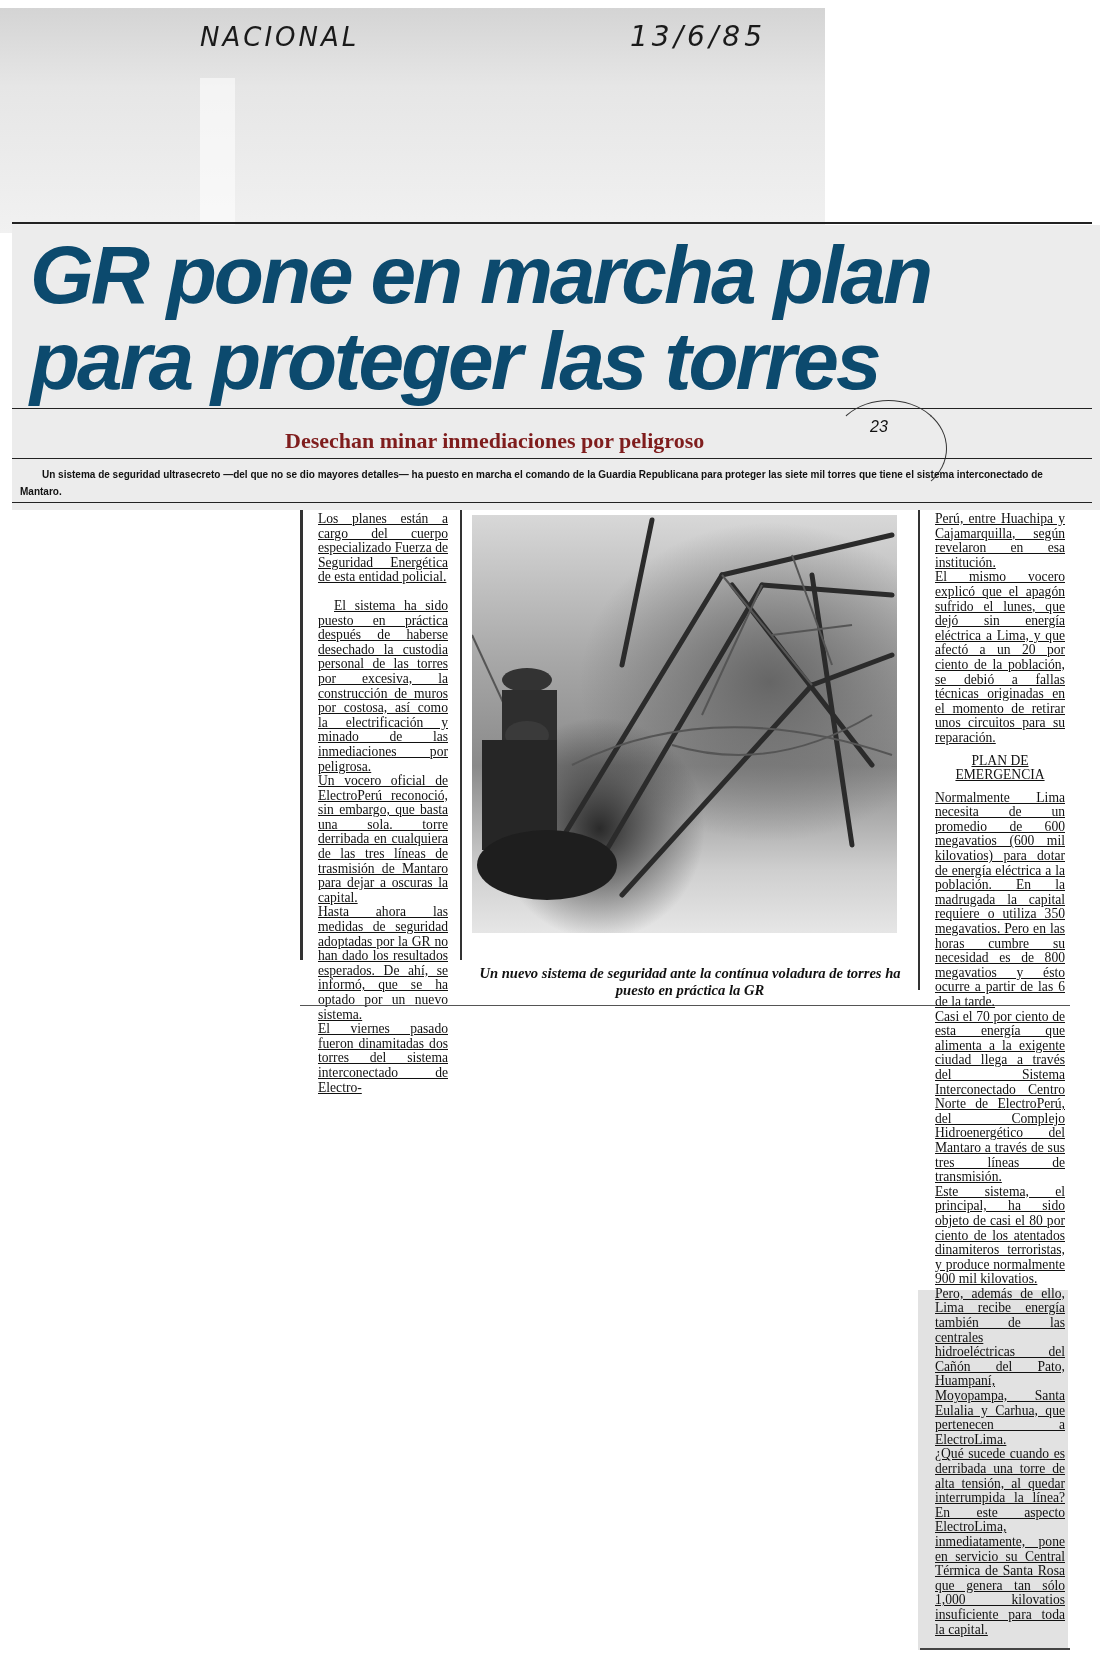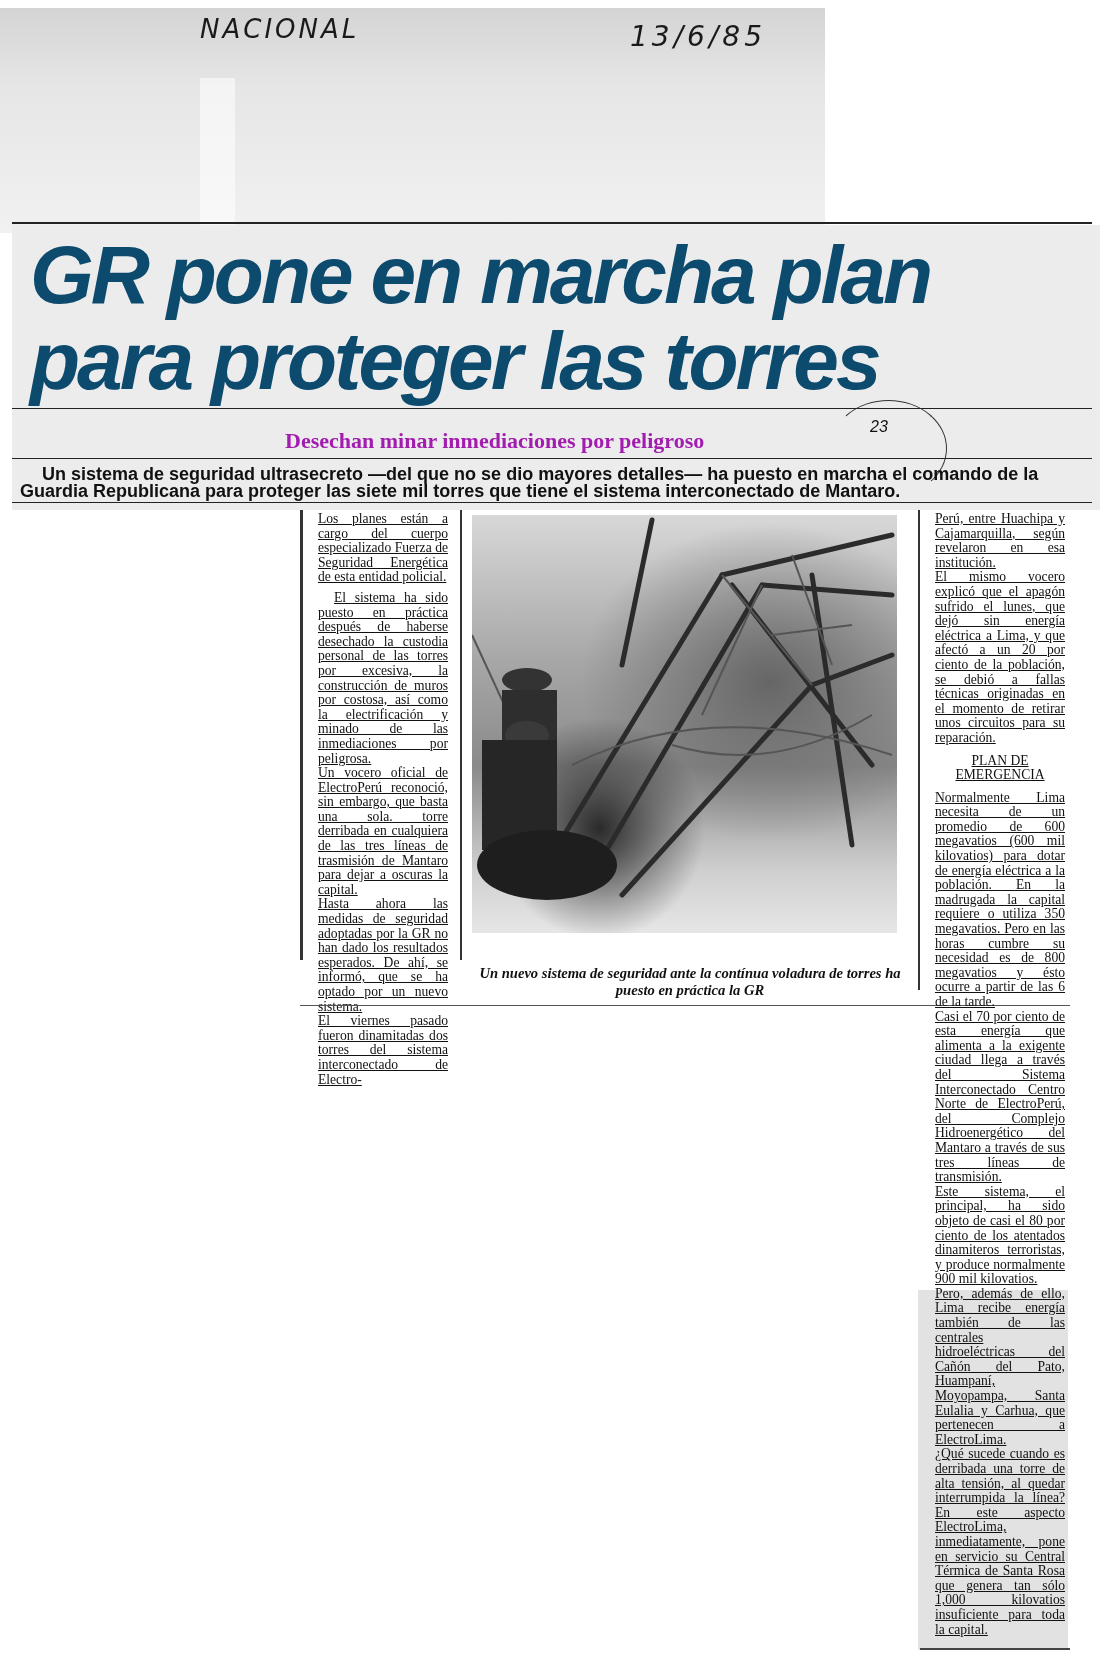--- a/index.html
+++ b/index.html
@@ -4,54 +4,54 @@
 <style>
   html, body { margin: 0; padding: 0; background: #ffffff; }
   body { width: 1100px; height: 1653px; position: relative; overflow: hidden; font-family: "DejaVu Serif", serif; color: #111; }
 
   .top-paper {
     position: absolute; left: 0; top: 8px; width: 825px; height: 225px;
     background: linear-gradient(180deg, #d4d4d4 0%, #e6e6e6 35%, #f1f1f1 100%);
   }
   .top-paper .fold { position:absolute; left: 200px; top: 70px; width: 35px; height: 160px; background: rgba(255,255,255,0.55); }
   .handwritten { position: absolute; font-family: "DejaVu Sans", sans-serif; font-style: italic; color: #1a1a1a; letter-spacing: 3px; }
-  .hw-source { left: 200px; top: 14px; font-size: 26px; }
+  .hw-source { left: 200px; top: 22px; font-size: 26px; }
   .hw-date { left: 630px; top: 20px; font-size: 28px; letter-spacing: 4px; }
 
   .clip {
     position: absolute; left: 12px; top: 225px; width: 1088px; height: 285px;
     background: #ececec;
   }
   .headline {
     position: absolute; left: 30px; top: 232px; width: 1060px;
     font-family: "Liberation Sans", sans-serif; font-weight: bold; font-style: italic;
     font-size: 82px; line-height: 86px; letter-spacing: -3px; color: #0c4a6e;
   }
   .rule { position: absolute; height: 2px; background: #222; }
   .subhead {
     position: absolute; left: 285px; top: 428px; font-family: "Liberation Serif", serif;
-    font-weight: bold; font-size: 22px; color: #a21caf;
+    font-weight: bold; font-size: 22px; color: #7f1d1d;
   }
   .circle-num {
     position: absolute; left: 830px; top: 400px; width: 115px; height: 95px;
     border: 1.5px solid #333; border-radius: 50%; border-left-color: transparent; border-bottom-color: transparent;
   }
   .num-23 { position:absolute; left: 870px; top: 418px; font-family: Liberation Sans, sans-serif; font-style: italic; font-size: 16px; }
   .lead {
     position: absolute; left: 20px; top: 466px; width: 1060px;
-    font-family: "Liberation Sans", sans-serif; font-weight: bold; font-size: 18px; line-height: 17px; color: #111;
+    font-family: "Liberation Sans", sans-serif; font-weight: bold; font-size: 10px; line-height: 17px; color: #111;
     text-indent: 22px;
   }
 
   .col {
     position: absolute; font-family: "Liberation Serif", serif; font-size: 13.6px; line-height: 14.6px;
     color: #111; text-align: justify; hyphens: manual; text-decoration: underline;
   }
   .col p { margin: 0; }
-  .col p.indent { text-indent: 16px; margin-top: 6px; }
+  .col p.indent { text-indent: 16px; margin-top: 14px; }
   .col1 { left: 318px; top: 512px; width: 130px; }
   .col-bar { position:absolute; width: 3px; background: #333; }
 
   .photo {
     position: absolute; left: 472px; top: 515px; width: 425px; height: 418px;
     background:
       radial-gradient(ellipse at 30% 75%, #2a2a2a 0%, rgba(40,40,40,0.0) 25%),
       radial-gradient(ellipse at 70% 40%, #666 0%, rgba(100,100,100,0) 45%),
       linear-gradient(180deg, #d8d8d8 0%, #a7a7a7 35%, #8a8a8a 60%, #cfcfcf 85%, #e6e6e6 100%);
     overflow: hidden;

